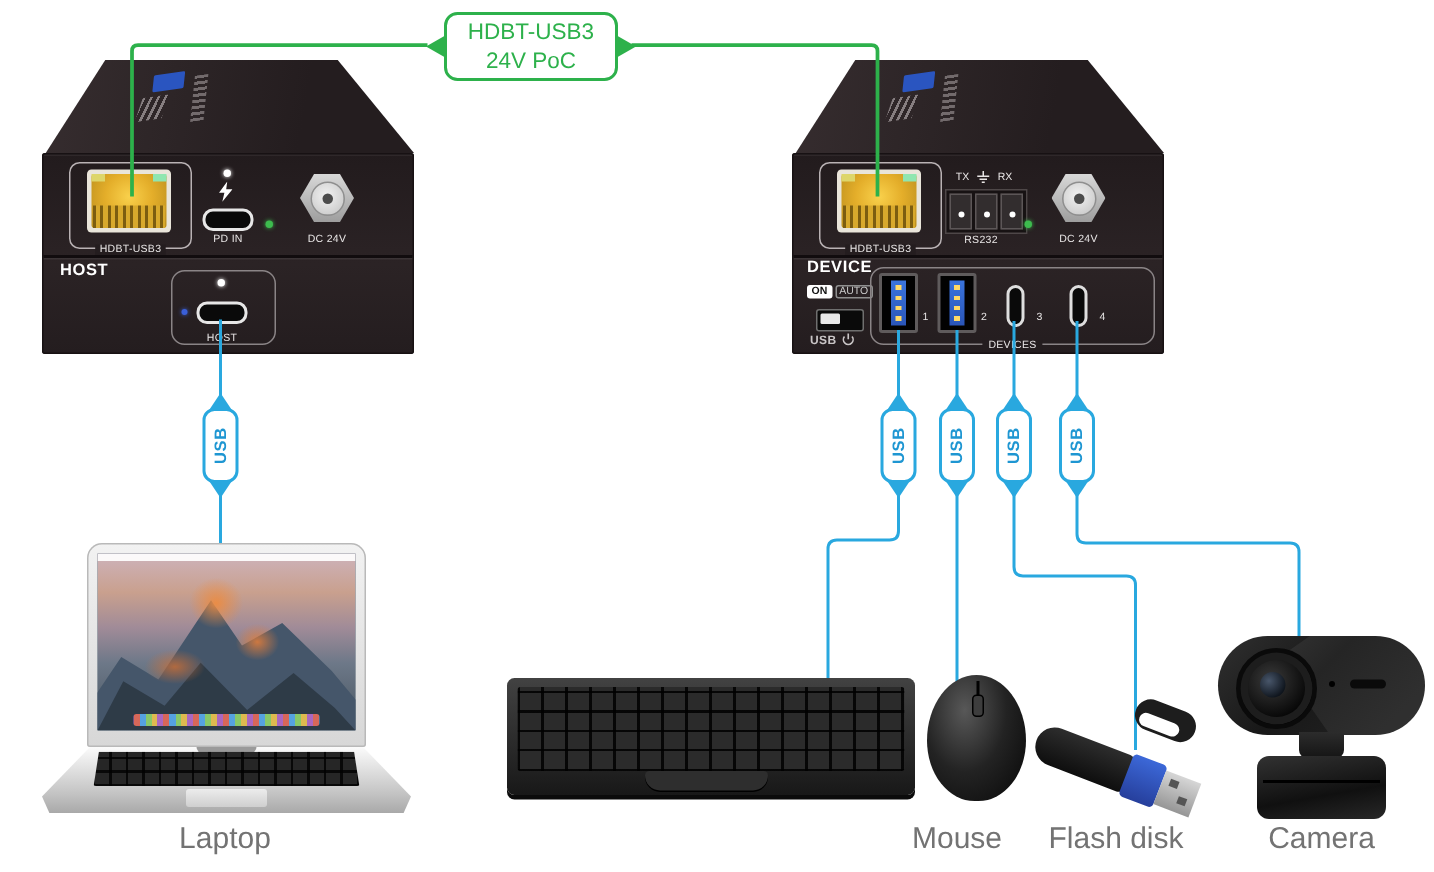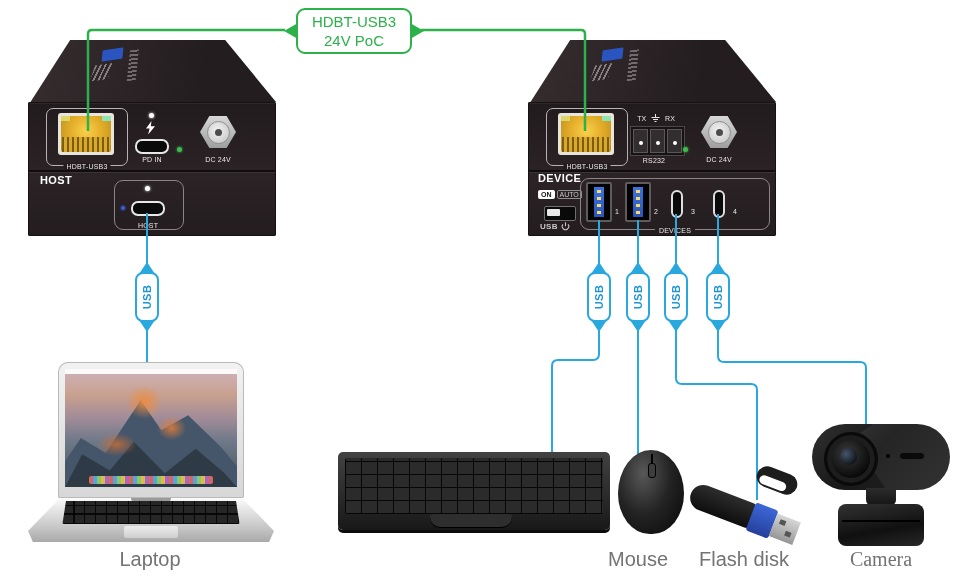--- a/index.html
+++ b/index.html
@@ -382,15 +382,15 @@
       <div class="cam-slot"></div>
     </div>
     <div class="cam-lens"></div>
     <div class="cam-neck"></div>
     <div class="cam-base"></div>
   </div>
 
   <div class="cap-label" style="left:90px;width:120px;">Laptop</div>
   <div class="cap-label" style="left:694px;width:100px;">Flash disk</div>
   <div class="cap-label" style="left:588px;width:100px;">Mouse</div>
-  <div class="cap-label" style="left:831px;width:100px;font-family:Liberation Serif, serif;">Camera</div>
+  <div class="cap-label" style="left:831px;width:100px;">Camera</div>
 
 </div>
 
 </body></html>

